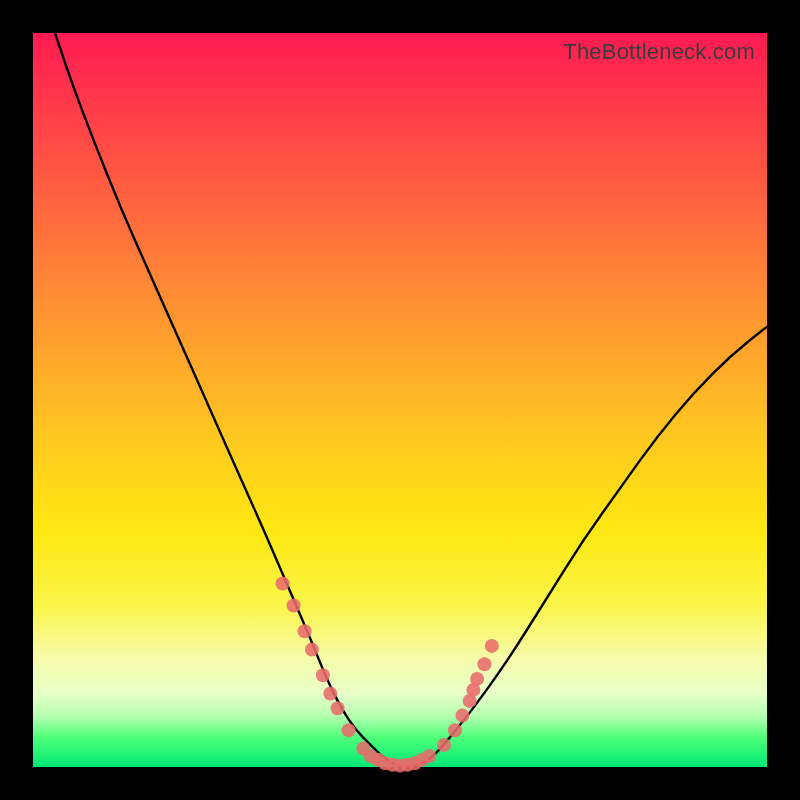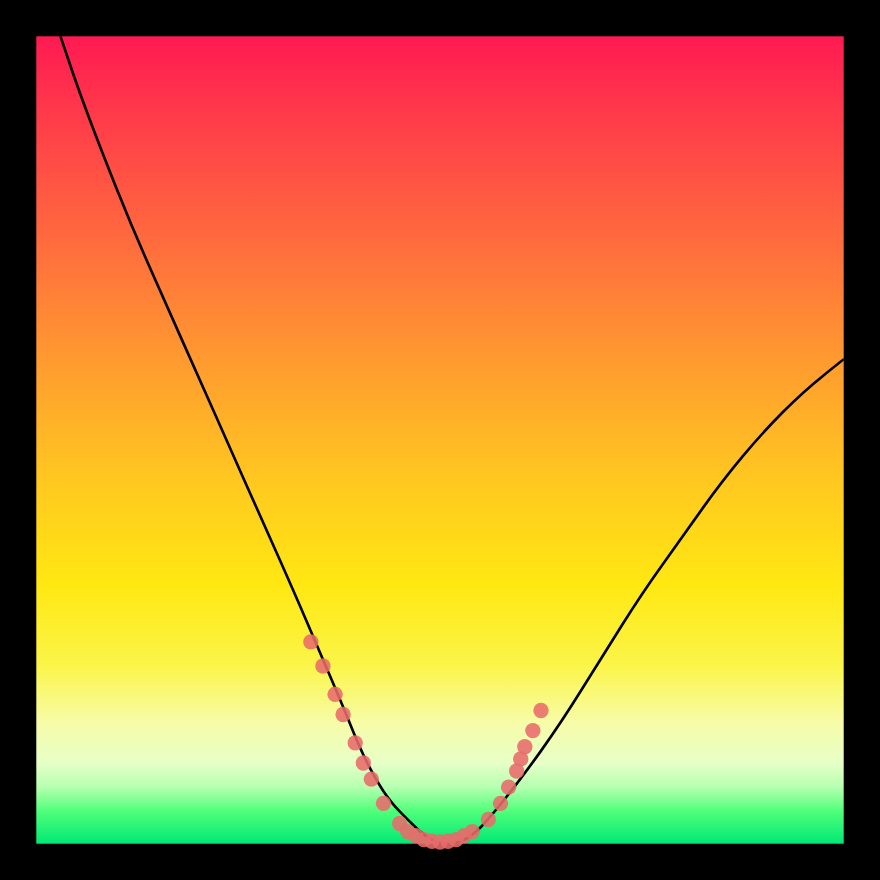--- a/index.html
+++ b/index.html
@@ -57,20 +57,21 @@
     width: 734px;
     height: 734px;
     overflow: visible;
   }
 </style>
 </head>
 <body>
 
 <div class="outer">
   <div class="plot">
+    <div class="watermark">TheBottleneck.com</div>
     <svg class="overlay" viewBox="0 0 734 734">
       <path id="curve-path" fill="none" stroke="#000" stroke-width="2.4" d="M 22.0 0.0 Q 22.0 0.0 29.4 22.0 Q 36.7 44.0 47.7 73.4 Q 58.7 102.8 73.4 139.5 Q 88.1 176.2 102.8 209.2 Q 117.4 242.2 132.1 275.3 Q 146.8 308.3 161.5 341.3 Q 176.2 374.3 190.8 407.4 Q 205.5 440.4 220.2 473.4 Q 234.9 506.5 245.9 532.2 Q 256.9 557.8 267.9 583.5 Q 278.9 609.2 286.3 627.6 Q 293.6 645.9 300.9 660.6 Q 308.3 675.3 315.6 686.3 Q 323.0 697.3 330.3 704.6 Q 337.6 712.0 345.0 719.3 Q 352.3 726.7 359.7 730.3 Q 367.0 734.0 374.3 734.0 Q 381.7 734.0 389.0 730.3 Q 396.4 726.7 403.7 719.3 Q 411.0 712.0 425.7 693.6 Q 440.4 675.3 458.8 649.6 Q 477.1 623.9 495.4 594.5 Q 513.8 565.2 532.1 535.8 Q 550.5 506.5 568.9 480.8 Q 587.2 455.1 605.5 429.4 Q 623.9 403.7 642.3 381.7 Q 660.6 359.7 679.0 341.3 Q 697.3 323.0 715.6 308.3 T 734.0 293.6"></path>
       <g id="markers">
           <circle cx="249.6" cy="550.5" r="7" fill="#e86b6b" fill-opacity="0.88"></circle>
           <circle cx="260.6" cy="572.5" r="7" fill="#e86b6b" fill-opacity="0.88"></circle>
           <circle cx="271.6" cy="598.2" r="7" fill="#e86b6b" fill-opacity="0.88"></circle>
           <circle cx="278.9" cy="616.6" r="7" fill="#e86b6b" fill-opacity="0.88"></circle>
           <circle cx="289.9" cy="642.3" r="7" fill="#e86b6b" fill-opacity="0.88"></circle>
           <circle cx="297.3" cy="660.6" r="7" fill="#e86b6b" fill-opacity="0.88"></circle>
           <circle cx="304.6" cy="675.3" r="7" fill="#e86b6b" fill-opacity="0.88"></circle>

